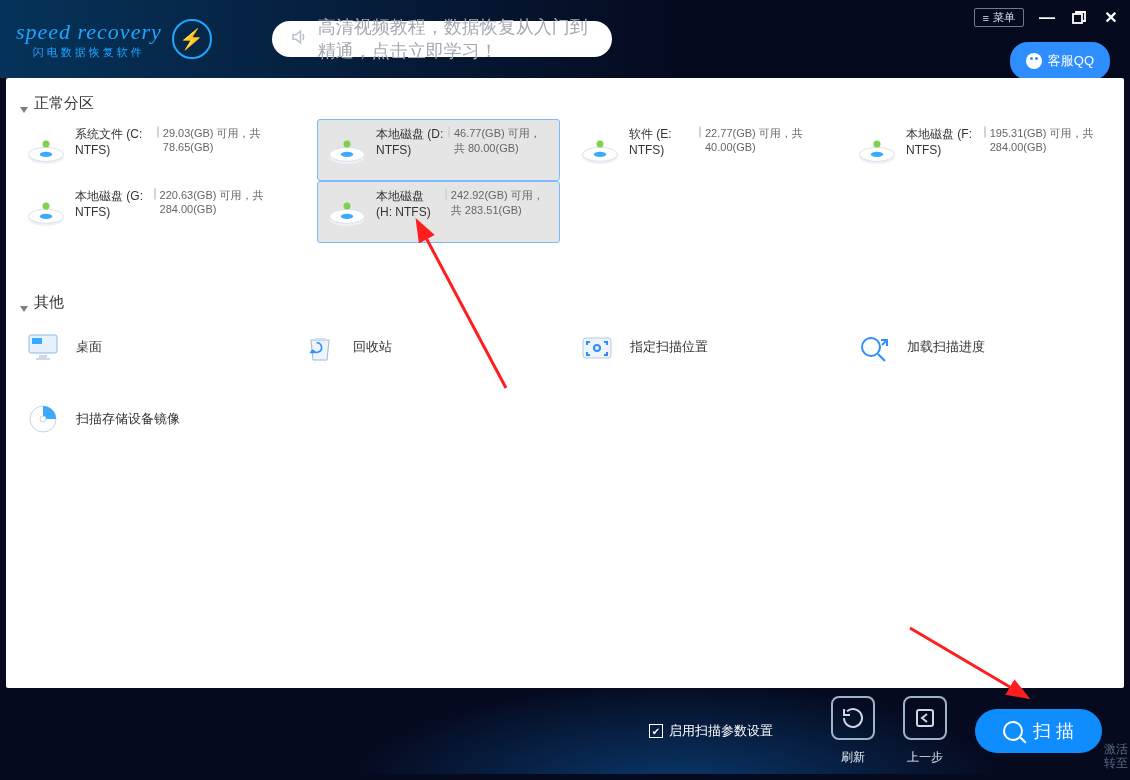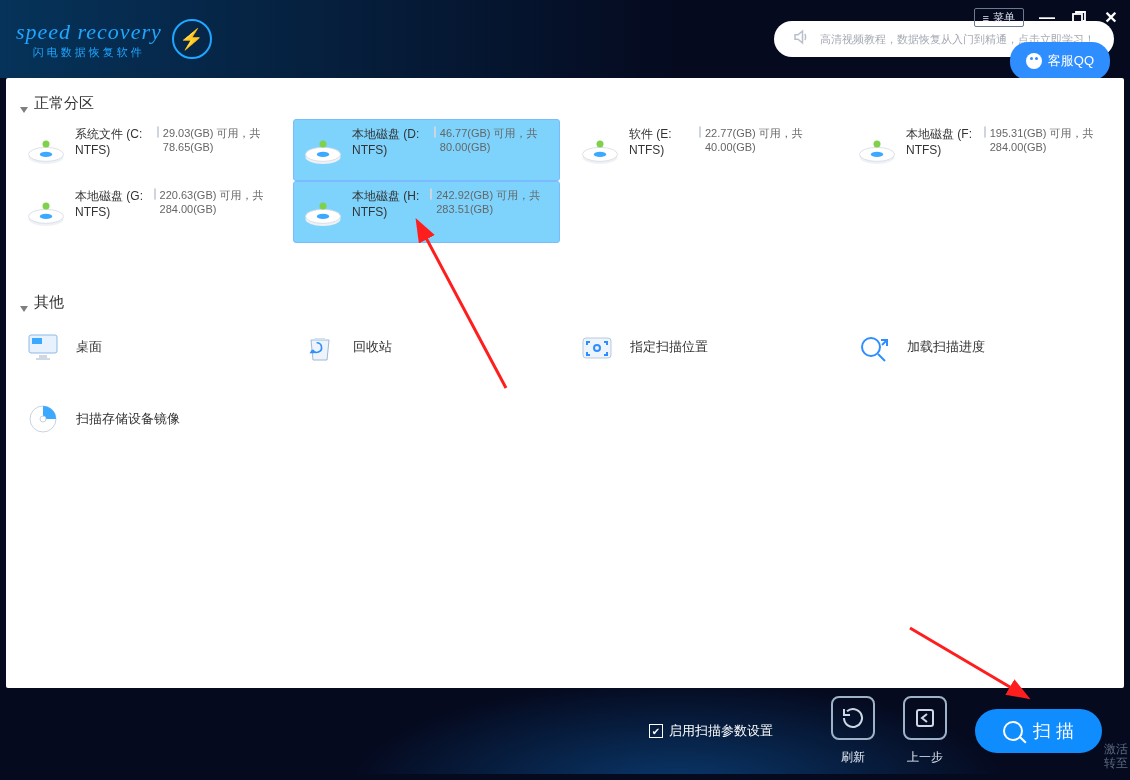--- a/index.html
+++ b/index.html
@@ -1,20 +1,20 @@
 <!DOCTYPE html>
 <html><head>
 <meta charset="utf-8">
 <style>
 * { margin:0; padding:0; box-sizing:border-box; font-family:"Microsoft YaHei","Segoe UI",Arial,sans-serif; }
 html,body{ width:1130px; height:780px; overflow:hidden; }
 body{ background:#050a1f; color:#fff; position:relative; }
 
 
-.header{ height:78px; display:flex; align-items:center; padding:0 16px; background:linear-gradient(90deg,#06335a,#050a1f 60%); position:relative;justify-content:space-between;}
+.header{ height:78px; display:flex; align-items:center; padding:0 16px; background:linear-gradient(90deg,#06335a,#050a1f 60%); position:relative;}
 .logo{ display:flex; align-items:center; gap:10px; }
 .logo-text{ display:flex; flex-direction:column; }
 .logo-main{ font-family:cursive; font-style:italic; font-size:22px; color:#1fa6ff; letter-spacing:1px; }
 .logo-sub{ font-size:11px; color:#1fa6ff; letter-spacing:3px; text-align:center;}
 .logo-bolt{ width:40px;height:40px;border:2px solid #1fa6ff;border-radius:50%;display:flex;align-items:center;justify-content:center;color:#1fa6ff;font-size:20px;font-weight:bold;}
 .notice{ background:#fff; border-radius:18px; height:36px; display:flex; align-items:center; padding:0 18px; color:#a5a9b3; margin-left:60px; gap:10px; width:340px;}
 .notice .spk{ color:#bfc3cc; }
 .win-ctrls{ position:absolute; right:10px; top:8px; display:flex; align-items:center; gap:14px;}
 .menu-btn{ border:1px solid #6b7a8f; padding:1px 8px; font-size:11px; color:#dbe3ee; border-radius:2px; display:flex; align-items:center; gap:4px;}
 .win-icon{ width:18px;height:18px; color:#fff; cursor:pointer; display:flex; align-items:center; justify-content:center; font-size:16px; font-weight:bold;}
@@ -22,21 +22,21 @@
 .qq-btn .peng{ width:16px;height:16px;background:#fff;border-radius:50%;position:relative;}
 .qq-btn .peng:after{content:"";position:absolute;left:4px;top:4px;width:3px;height:3px;background:#2f8eff;border-radius:50%;box-shadow:5px 0 0 #2f8eff;}
 
 
 .panel{ background:#fff; margin:0 6px; height:610px; border-radius:2px; color:#333; padding:10px 6px 6px 6px; position:relative; overflow:hidden;}
 .section-head{ display:flex; align-items:flex-end; gap:6px; font-size:15px; color:#333; padding:6px 8px;}
 .section-head .tri{ width:0;height:0;border-top:6px solid #7f7f7f;border-left:4px solid transparent;border-right:4px solid transparent;}
 
 .grid{ display:grid; grid-template-columns:repeat(4,1fr); gap:0 10px; padding:0 4px;}
 .drive{ display:flex; gap:8px; padding:6px 8px; border:1px solid transparent; border-radius:3px; cursor:pointer; height:62px;}
-.drive.selected{ background:#7dd3fc; border:1px solid #7abaff;}
+.drive.selected{ background:#e5e5e5; border:1px solid #7abaff;margin-left:24px;}
 .disk-icon{ width:42px; flex:none; display:flex; align-items:center; justify-content:center;}
 .disk-icon svg{ width:42px;height:42px;}
 .drive-body{ flex:1; display:flex; justify-content:center; gap:4px;}
 .drive-name{ font-size:12px; color:#333;}
 .bar{ height:12px; border:1px solid #cfd5de; background:#fff; border-radius:1px; overflow:hidden;}
 .bar .fill{ height:100%; background:linear-gradient(90deg,#2aa8ff,#0f7ae8);}
 .drive-info{ font-size:11px; color:#666;}
 
 .others{ margin-top:44px;}
 .others .grid{ grid-template-columns:repeat(4,1fr); }
@@ -73,21 +73,21 @@
     </div>
     <div class="logo-bolt">⚡</div>
   </div>
   <div class="notice">
     <span class="spk">
       <svg width="18" height="18" viewBox="0 0 24 24" fill="none" stroke="#b9bfca" stroke-width="2">
           <path d="M4 9v6h4l6 5V4L8 9H4z"></path>
           <path d="M17 8c1.5 1.5 1.5 6.5 0 8"></path>
         </svg>
     </span>
-    <span style="font-size:11px;">高清视频教程，数据恢复从入门到精通，点击立即学习！</span>
+    <span style="font-size:18px;">高清视频教程，数据恢复从入门到精通，点击立即学习！</span>
   </div>
   <div class="win-ctrls">
     <div class="menu-btn">
       <span>≡</span>
       <span>菜单</span>
     </div>
     <div class="win-icon">—</div>
     <div class="win-icon">
       <svg width="14" height="14" viewBox="0 0 14 14" stroke="#fff" fill="none" stroke-width="1.8">
           <rect x="1" y="3" width="9" height="9"></rect>

